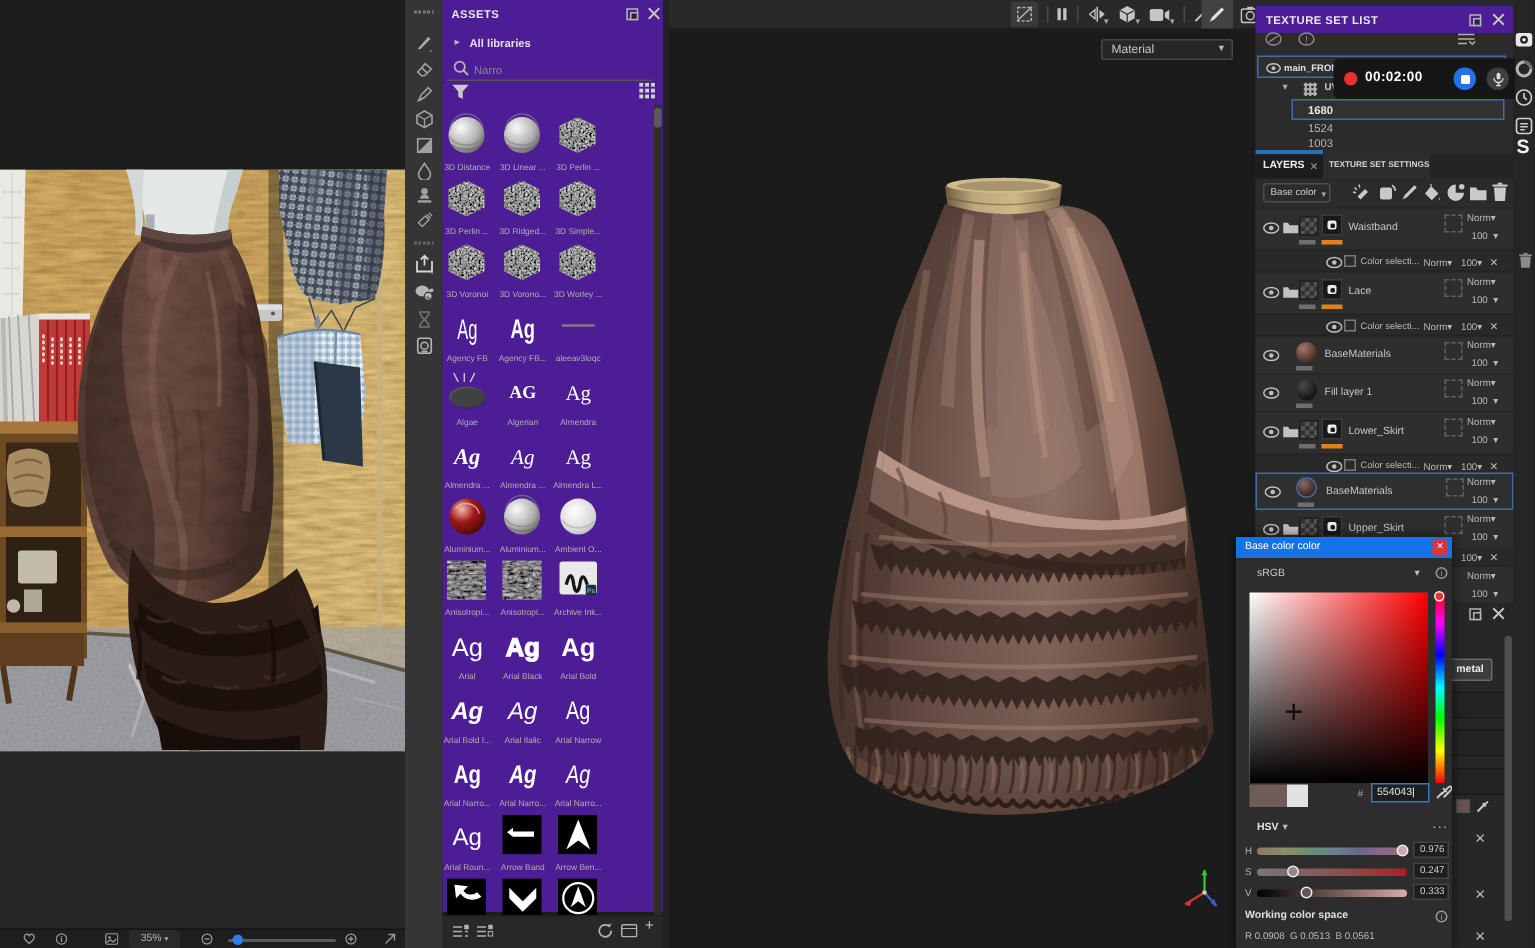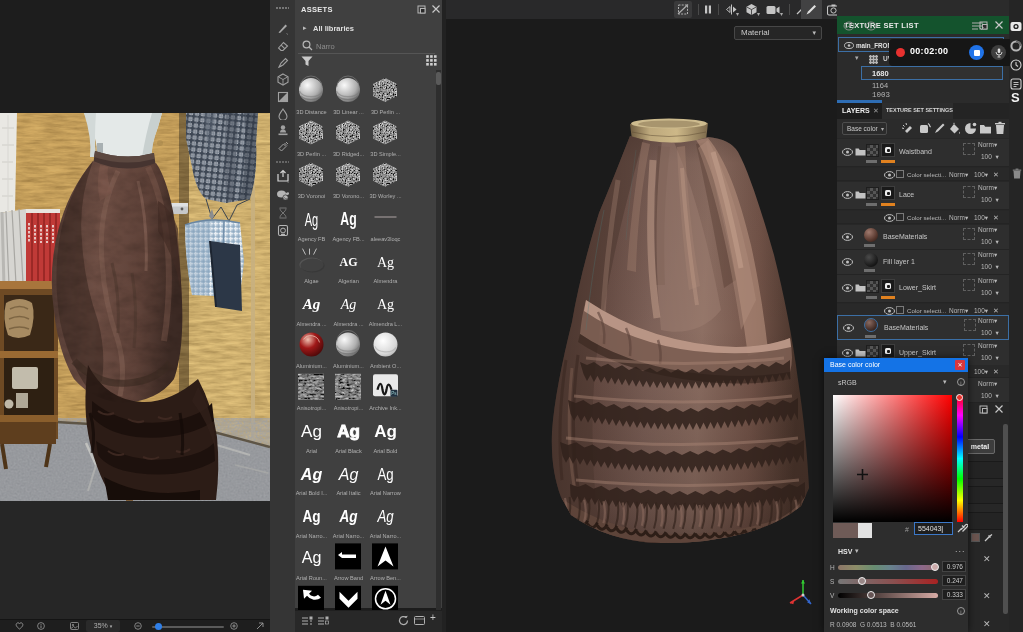--- a/index.html
+++ b/index.html
@@ -258,21 +258,21 @@
     <svg class="abs" style="left:8px;top:207px;" width="10" height="12" viewBox="0 0 10 12">
         <path d="M1.5 1 H8.5 M1.5 11 H8.5 M2 1.5 C2 5 8 7 8 10.5 M8 1.5 C8 5 2 7 2 10.5" stroke="#777" stroke-width="1" fill="none"></path>
       </svg>
     <svg class="abs" style="left:7px;top:224px;" width="12" height="13" viewBox="0 0 12 13">
         <rect x="1.5" y="1.5" width="9" height="10" rx="1.5" fill="none" stroke="#b5b5b5" stroke-width="1.1"></rect>
         <circle cx="6" cy="6.5" r="2.4" fill="none" stroke="#b5b5b5" stroke-width="1"></circle>
         <rect x="4" y="9.8" width="4" height="1.2" fill="#b5b5b5"></rect>
       </svg>
   </div>
 
-  <div class="abs" style="left:295px;top:0;width:147px;height:608px;background:#404040;">
+  <div class="abs" style="left:295px;top:0;width:147px;height:608px;background:#4c1d95;">
     <div class="abs" style="left:0;top:0;width:147px;height:18px;">
       <span class="abs" style="left:6px;top:5px;font-size:7.5px;font-weight:bold;color:#e8e8e8;letter-spacing:.3px;">ASSETS</span>
       <svg class="abs" style="left:122px;top:5px;" width="9" height="9" viewBox="0 0 9 9">
           <rect x="1" y="1" width="7" height="7" fill="none" stroke="#b5b5b5"></rect>
           <rect x="3.5" y="3.5" width="4.5" height="4.5" fill="#282828" stroke="#b5b5b5"></rect>
         </svg>
       <svg class="abs" style="left:136px;top:4px;" width="10" height="10" viewBox="0 0 10 10">
           <path d="M1.5 1.5 L8.5 8.5 M8.5 1.5 L1.5 8.5" stroke="#c8c8c8" stroke-width="1.2"></path>
         </svg>
     </div>
@@ -664,21 +664,21 @@
         <path d="M0 0 L8 9" stroke="#36c" stroke-width="1.5"></path>
           <path d="M8 9 l-3.8 -1.6 l2.2 -3.2z" fill="#36c"></path>
         <circle cx="0" cy="0" r="1.5" fill="#ccc"></circle>
       </g>
     </svg>
 
   </div>
 
   <div class="abs" style="left:837px;top:0;width:172px;height:632px;background:#2b2b2b;">
 
-    <div class="abs" style="left:0;top:16px;width:172px;height:18px;background:#14532d;">
+    <div class="abs" style="left:0;top:4px;width:172px;height:18px;background:#4c1d95;">
       <span class="abs" style="left:7px;top:5px;font-size:7.5px;font-weight:bold;color:#e8e8e8;letter-spacing:.3px;">TEXTURE SET LIST</span>
       <svg class="abs" style="left:142px;top:5px;" width="9" height="9" viewBox="0 0 9 9">
           <rect x="1" y="1" width="7" height="7" fill="none" stroke="#b5b5b5"></rect>
           <rect x="3.5" y="3.5" width="4.5" height="4.5" fill="#2b2b2b" stroke="#b5b5b5"></rect>
         </svg>
       <svg class="abs" style="left:157px;top:4px;" width="10" height="10" viewBox="0 0 10 10">
           <path d="M1.5 1.5 L8.5 8.5 M8.5 1.5 L1.5 8.5" stroke="#c8c8c8" stroke-width="1.2"></path>
         </svg>
     </div>
 
@@ -710,22 +710,22 @@
       <svg class="abs" style="left:32px;top:3px;" width="9" height="9" viewBox="0 0 9 9">
           <path d="M0 1.5h9M0 4.5h9M0 7.5h9M1.5 0v9M4.5 0v9M7.5 0v9" stroke="#b5b5b5" stroke-width="1.4"></path>
         </svg>
       <span class="abs" style="left:46px;top:3px;font-size:6.5px;font-weight:bold;color:#ccc;">UV T</span>
     </div>
 
     <div class="abs" style="left:24px;top:66px;width:142px;height:14px;background:#313131;border:1px solid #3c6fa5;">
       <span class="abs" style="left:10px;top:2px;font-size:7.5px;font-weight:bold;color:#e5e5e5;">1680</span>
     </div>
 
-    <span class="abs" style="left:35px;top:81px;font-size:7.5px;color:#b5b5b5;">1164</span>
-    <span class="abs" style="left:35px;top:91px;font-size:7.5px;color:#b5b5b5;font-family:Liberation Mono, monospace;">1003</span>
+    <span class="abs" style="left:35px;top:81px;font-size:7.5px;color:#b5b5b5;">1524</span>
+    <span class="abs" style="left:35px;top:91px;font-size:7.5px;color:#b5b5b5;">1003</span>
 
     <div class="abs" style="left:0;top:100px;width:45px;height:3px;background:#2e6db4;"></div>
     <div class="abs" style="left:0;top:103px;width:172px;height:16px;background:#242424;">
       <div class="abs" style="left:0;top:0;width:45px;height:16px;background:#1d1d1d;">
         <span class="abs" style="left:5px;top:4px;font-size:7px;font-weight:bold;color:#ececec;">LAYERS</span>
         <span class="abs" style="left:36px;top:3.5px;font-size:7px;color:#999;">✕</span>
       </div>
       <div class="abs" style="left:45px;top:0;width:71px;height:16px;background:#2d2d2d;">
         <span class="abs" style="left:4px;top:4px;font-size:5.5px;font-weight:bold;color:#d5d5d5;white-space:nowrap;">TEXTURE SET SETTINGS</span>
       </div>

